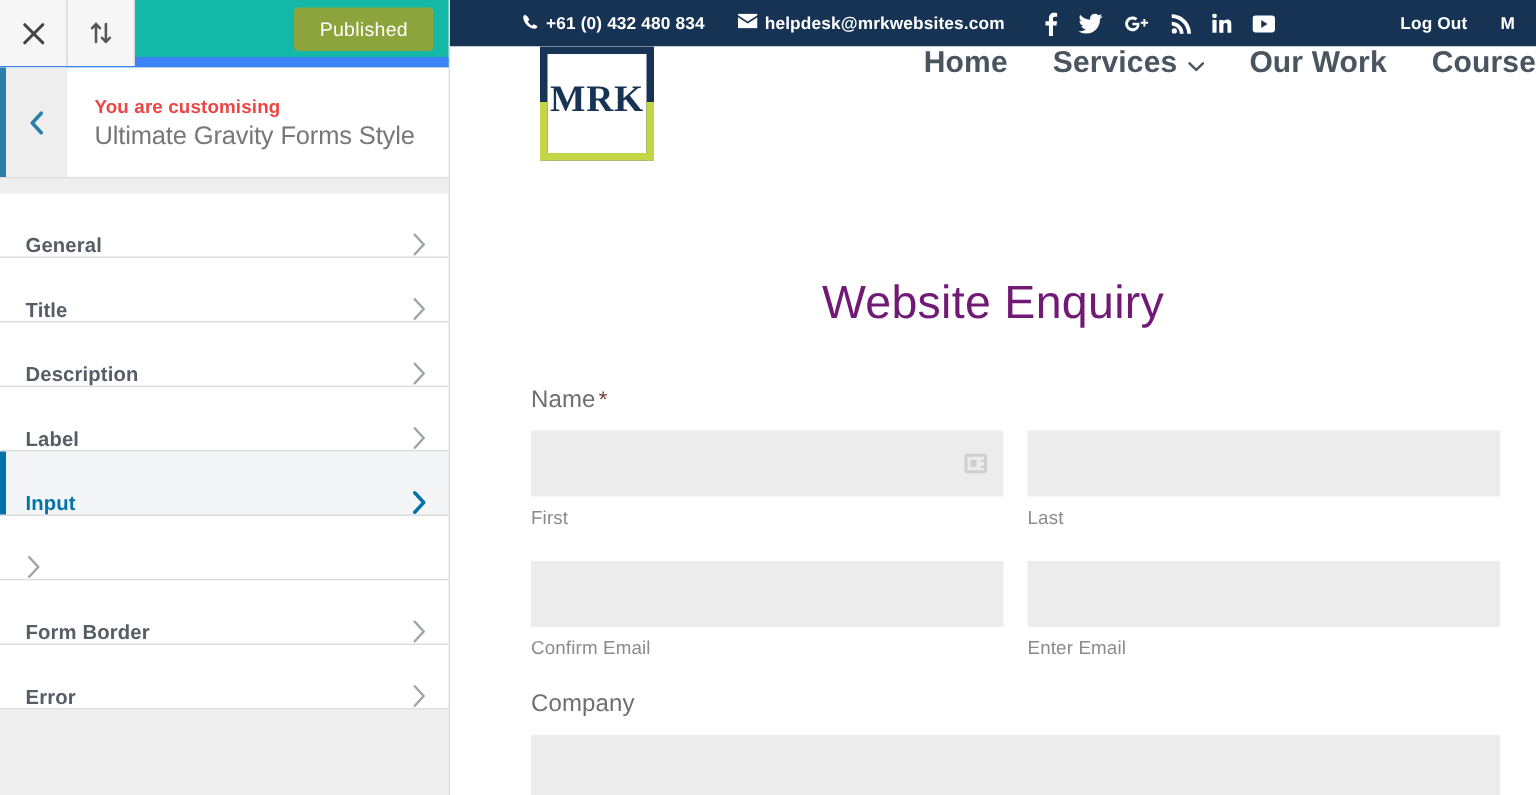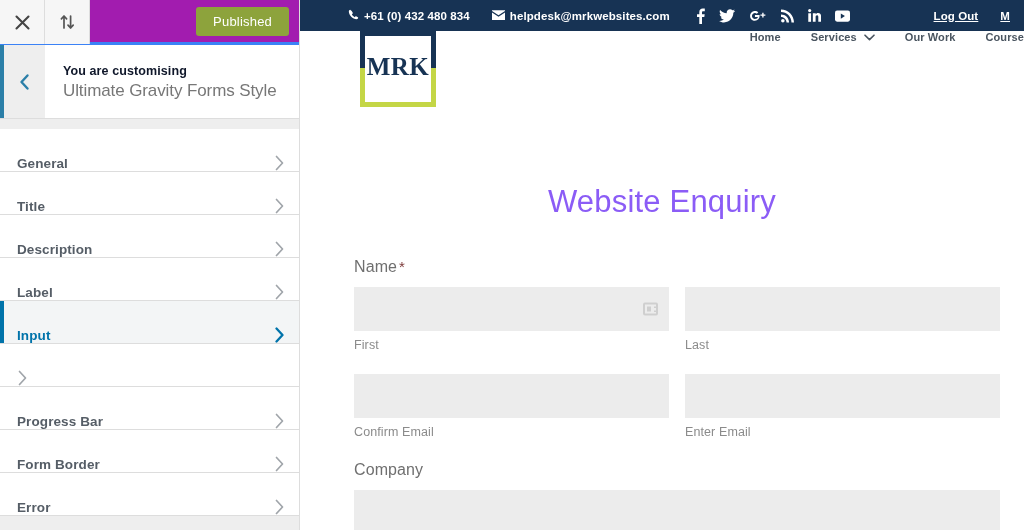--- a/index.html
+++ b/index.html
@@ -14,22 +14,22 @@
   
   #customizer {
     width: 300px; height: 530px;
     background: #eeeeee;
     display: flex; flex-direction: column;
     position: relative;
     border-right: 1px solid #dddddd;
   }
   .cz-topbar {
     height: 45px; min-height: 45px;
-    background: #a21caf;
-    border-bottom: 3px solid #3b82f6;
+    background: #14b8a6;
+    border-bottom: 7px solid #3b82f6;
     display: flex; align-items: stretch;
   }
   .cz-iconbtn {
     width: 45px; height: 44px;
     display: flex; align-items: center; justify-content: center;
     border-right: 1px solid #dddddd;
     cursor: pointer;
     background: #f6f6f6;
   }
   .cz-topbar-spacer { flex: 1; }
@@ -62,21 +62,21 @@
     cursor: pointer;
   }
   .cz-back svg { display: block; }
   .cz-infotext {
     flex: 1;
     padding: 12px 16px 10px 18px;
     display: flex; flex-direction: column; justify-content: center;
     overflow: hidden;
   }
   .cz-info-sub {
-    font-size: 12.5px; color: #0f172a;
+    font-size: 12.5px; color: #ef4444;
     font-weight: 600; line-height: 1.5;
     letter-spacing: .1px;
   }
   .cz-info-title {
     font-size: 17px; color: #777777;
     font-weight: 300; line-height: 1.35;
     white-space: nowrap;
     letter-spacing: -.1px;
   }
 
@@ -119,21 +119,21 @@
     display: flex; align-items: center;
     padding: 0 14px 0 48px;
     color: #ffffff;
     font-size: 11.5px;
     white-space: nowrap;
   }
   .tb-item { display: flex; align-items: center; gap: 5px; font-weight: 600; letter-spacing: .1px; }
   .tb-item + .tb-item { margin-left: 22px; }
   .tb-socials { display: flex; align-items: center; gap: 14px; margin-left: 26px; }
   .tb-social { display: flex; align-items: center; justify-content: center; cursor: pointer; }
-  .tb-right { margin-left: auto; display: flex; align-items: center; gap: 22px; text-decoration: underline; }
+  .tb-right { margin-left: auto; display: flex; align-items: center; gap: 22px; }
   .tb-link { font-size: 11.5px; font-weight: 600; cursor: pointer; letter-spacing:.1px; }
   .tb-cut { overflow: hidden; max-width: 14px; }
 
   .site-header {
     height: 95px;
     background: #ffffff;
     display: flex; align-items: flex-start;
     padding: 0 0 0 60px;
     position: relative;
   }
@@ -163,32 +163,32 @@
     margin-bottom: 4px;
   }
   .site-nav {
     margin-left: auto;
     display: flex; align-items: center;
     gap: 30px;
     padding-right: 0;
     white-space: nowrap;
   }
   .nav-item {
-    font-size: 11px; font-weight: bold;
+    font-size: 20px; font-weight: bold;
     color: #4a5560; cursor: pointer;
     display: flex; align-items: center; gap: 7px;
     letter-spacing: .1px;
   }
 
   .site-main { padding: 0 0 0 0; }
   .form-title {
     text-align: center;
     font-size: 31px;
     font-weight: 400;
-    color: #8b5cf6;
+    color: #701a75;
     padding-top: 58px;
     letter-spacing: .2px;
   }
   .gform { padding: 38px 24px 0 54px; }
   .gfield { margin-bottom: 22px; }
   .gf-label {
     font-size: 16px;
     color: #6f6f6f;
     font-weight: 400;
     margin-bottom: 11px;
@@ -298,28 +298,20 @@
         </div>
         <div class="cz-section active">
           <span class="cz-label">Input</span>
           <span class="cz-chev">
             <svg width="11" height="16" viewBox="0 0 11 16">
               <path d="M2.5 1.5 L8.5 8 L2.5 14.5" stroke="currentColor" stroke-width="2.3" fill="none" stroke-linecap="round" stroke-linejoin="round"></path>
             </svg>
           </span>
         </div>
         <div class="cz-section">
-          <span class="cz-chev">
-            <svg width="11" height="16" viewBox="0 0 11 16">
-              <path d="M2.5 1.5 L8.5 8 L2.5 14.5" stroke="currentColor" stroke-width="1.7" fill="none" stroke-linecap="round" stroke-linejoin="round"></path>
-            </svg>
-          </span>
-        </div>
-        <div class="cz-section">
-          <span class="cz-label">Progress Bar</span>
           <span class="cz-chev">
             <svg width="11" height="16" viewBox="0 0 11 16">
               <path d="M2.5 1.5 L8.5 8 L2.5 14.5" stroke="currentColor" stroke-width="1.7" fill="none" stroke-linecap="round" stroke-linejoin="round"></path>
             </svg>
           </span>
         </div>
         <div class="cz-section">
           <span class="cz-label">Form Border</span>
           <span class="cz-chev">
             <svg width="11" height="16" viewBox="0 0 11 16">

